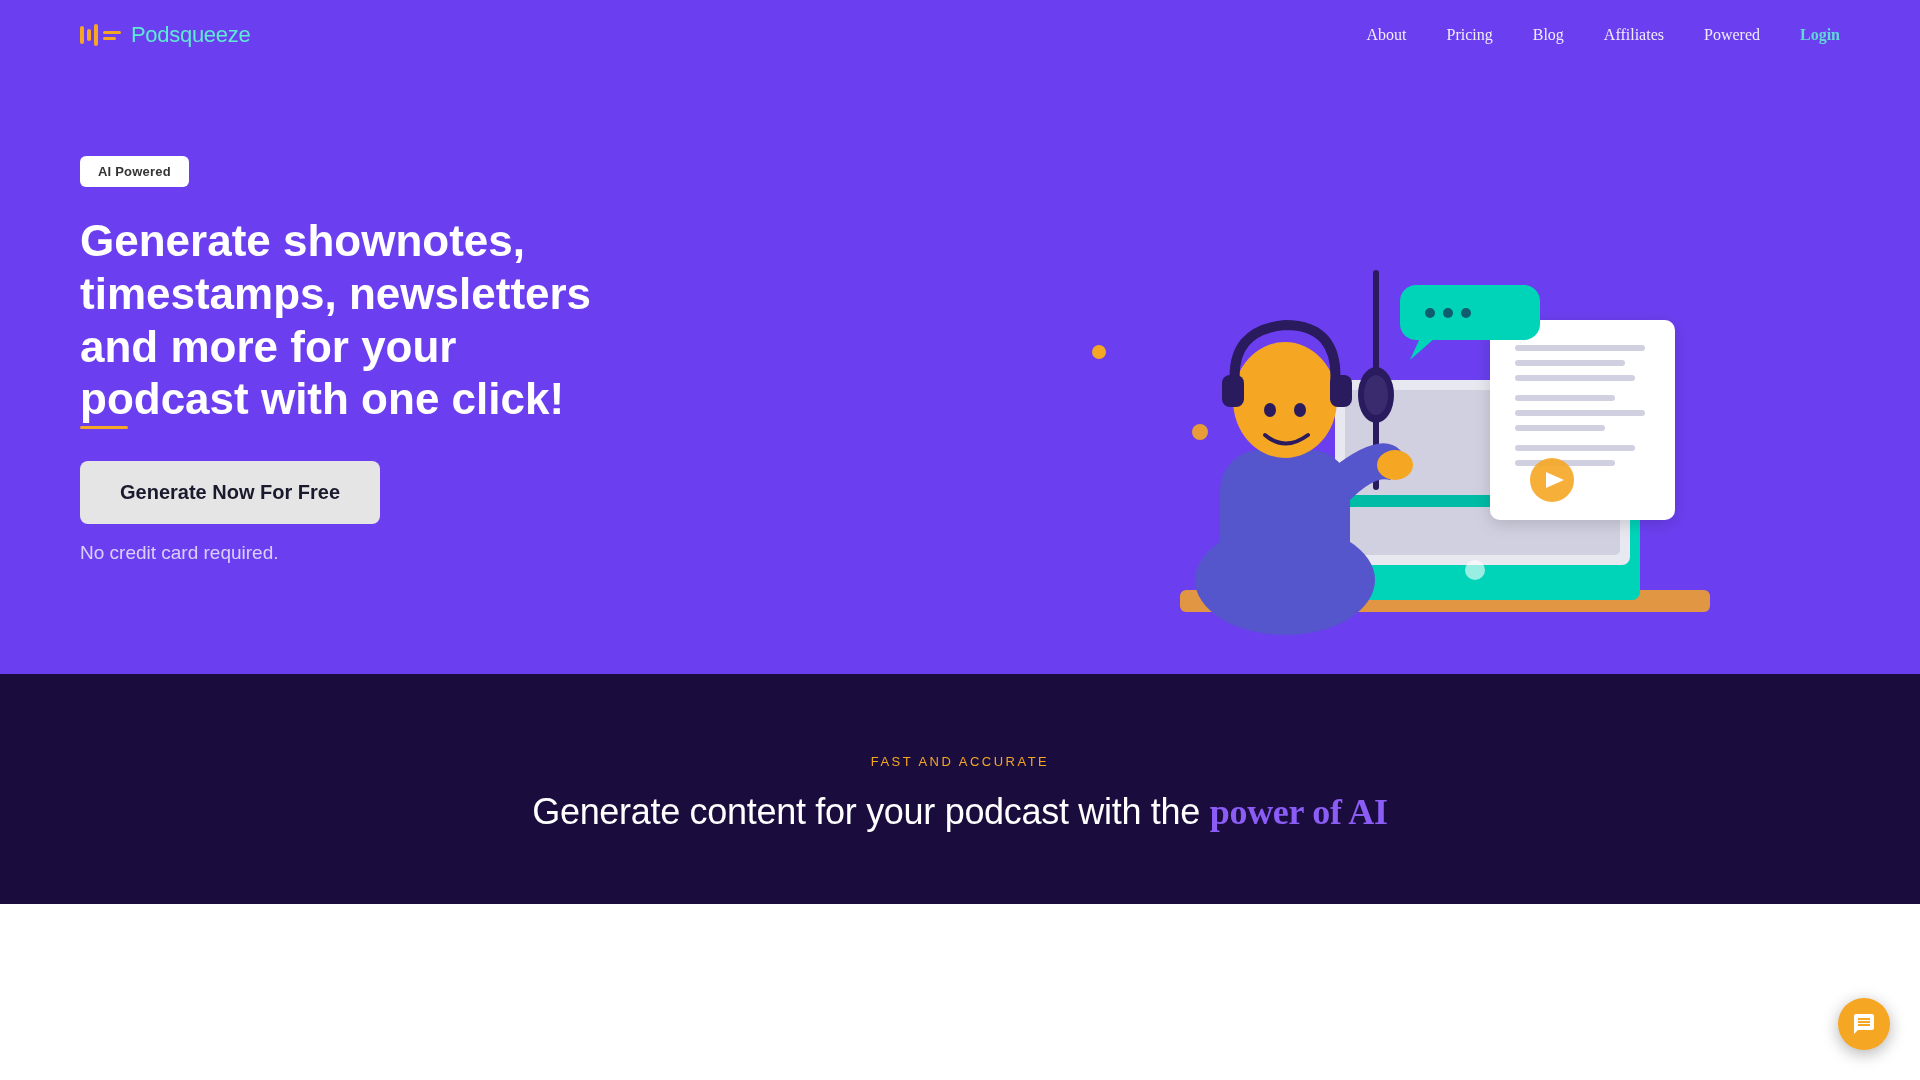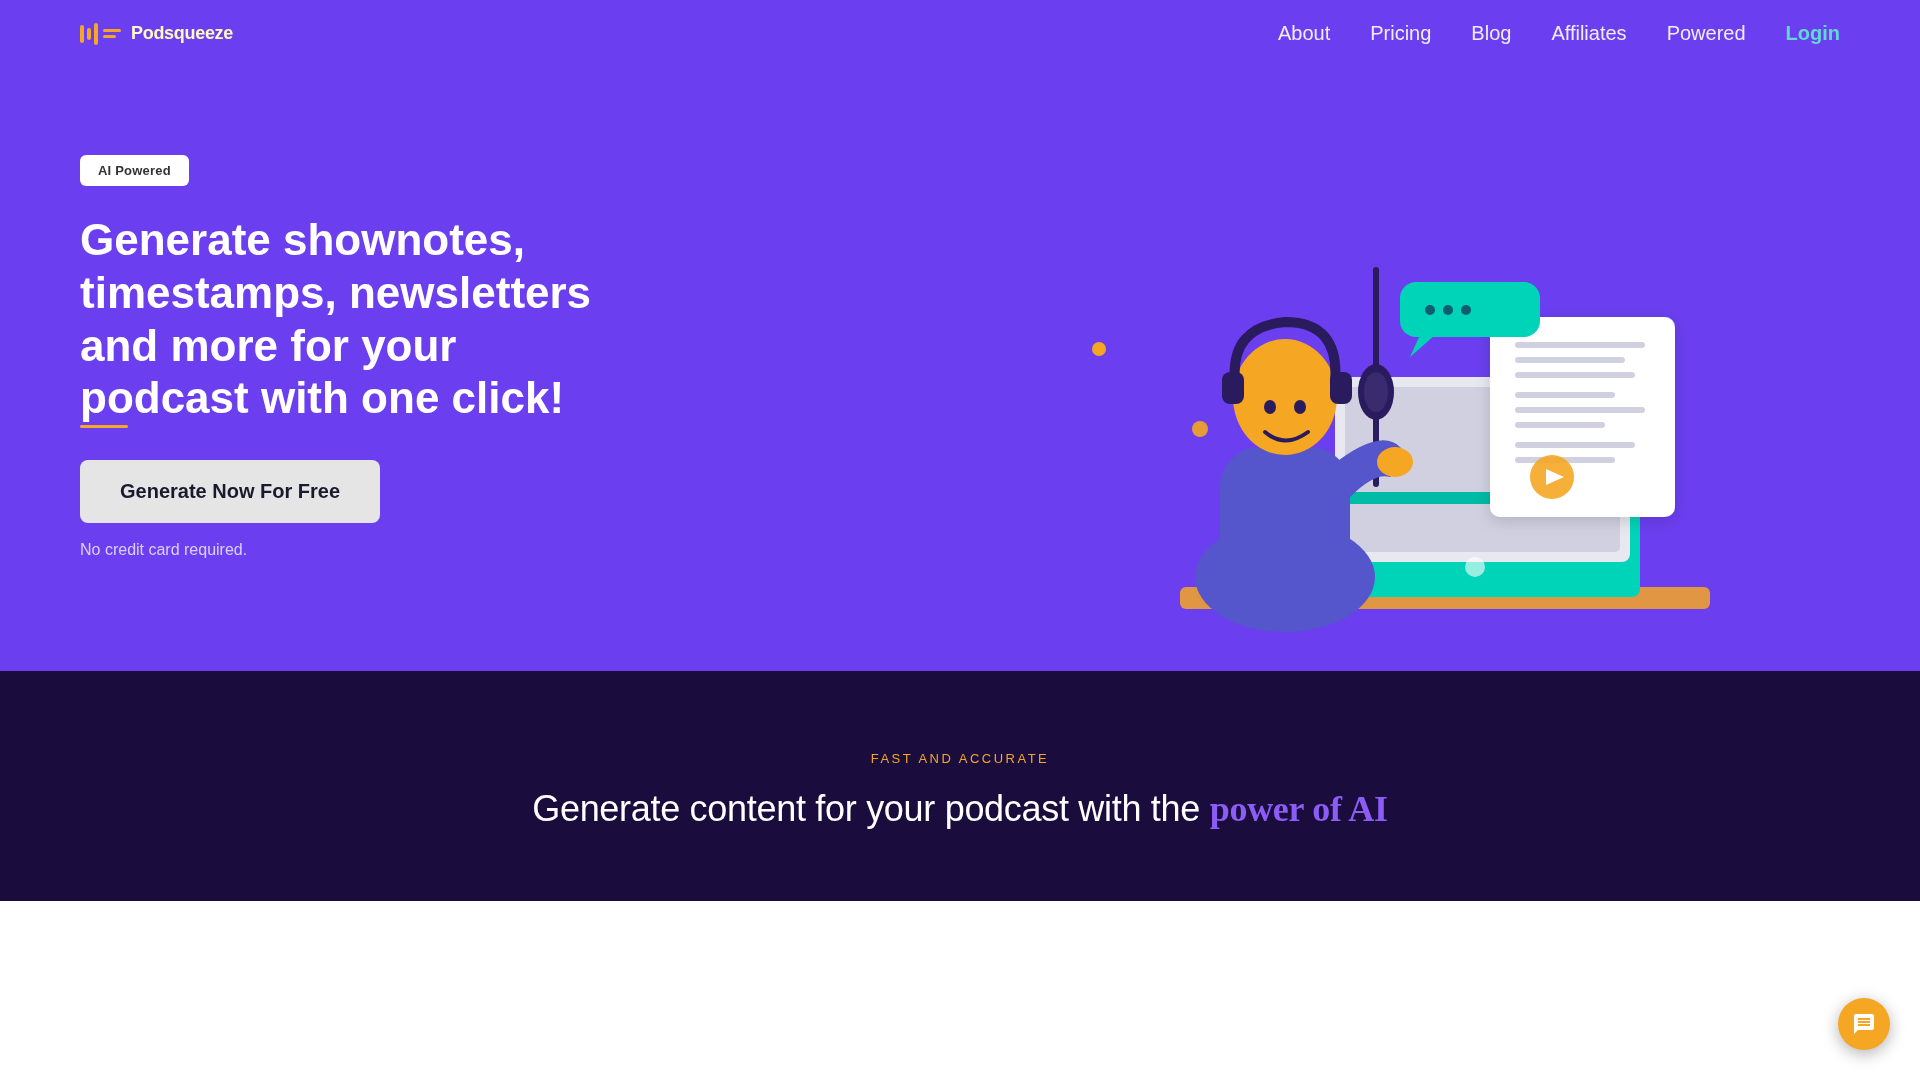--- a/index.html
+++ b/index.html
@@ -40,36 +40,37 @@
       margin-left: 2px;
     }
     .logo-lines .line {
       background: #F5A623;
       border-radius: 2px;
       height: 3px;
     }
     .logo-lines .line1 { width: 18px; }
     .logo-lines .line2 { width: 13px; }
     .logo-text {
-      color: #fef9c3;
-      font-size: 18px;
-      font-weight: 700;
+      color: #5eead4;
+      font-size: 22px;
+      font-weight: 400;
       letter-spacing: -0.3px;
     }
     nav {
       display: flex;
       align-items: center;
       gap: 40px;
     }
     nav a {
       color: #fff;
       text-decoration: none;
-      font-size: 20px;
+      font-size: 16px;
       font-weight: 500;
       opacity: 0.9;
+      font-family: Liberation Serif, serif;
     }
     nav a.login { color: #5eead4; font-weight: 600; }
 
     
     .hero {
       background: #6B3FF0;
       min-height: 570px;
       display: flex;
       align-items: center;
       padding: 40px 80px 4px;
@@ -113,21 +114,21 @@
       font-weight: 700;
       padding: 20px 40px;
       border-radius: 8px;
       border: none;
       cursor: pointer;
       text-decoration: none;
       margin-bottom: 18px;
     }
     .no-cc {
       color: rgba(255,255,255,0.75);
-      font-size: 16px;
+      font-size: 19px;
       margin-top: 0;
     }
 
     
     .hero-illustration {
       flex: 0 0 50%;
       position: relative;
       display: flex;
       justify-content: center;
       align-items: flex-end;

